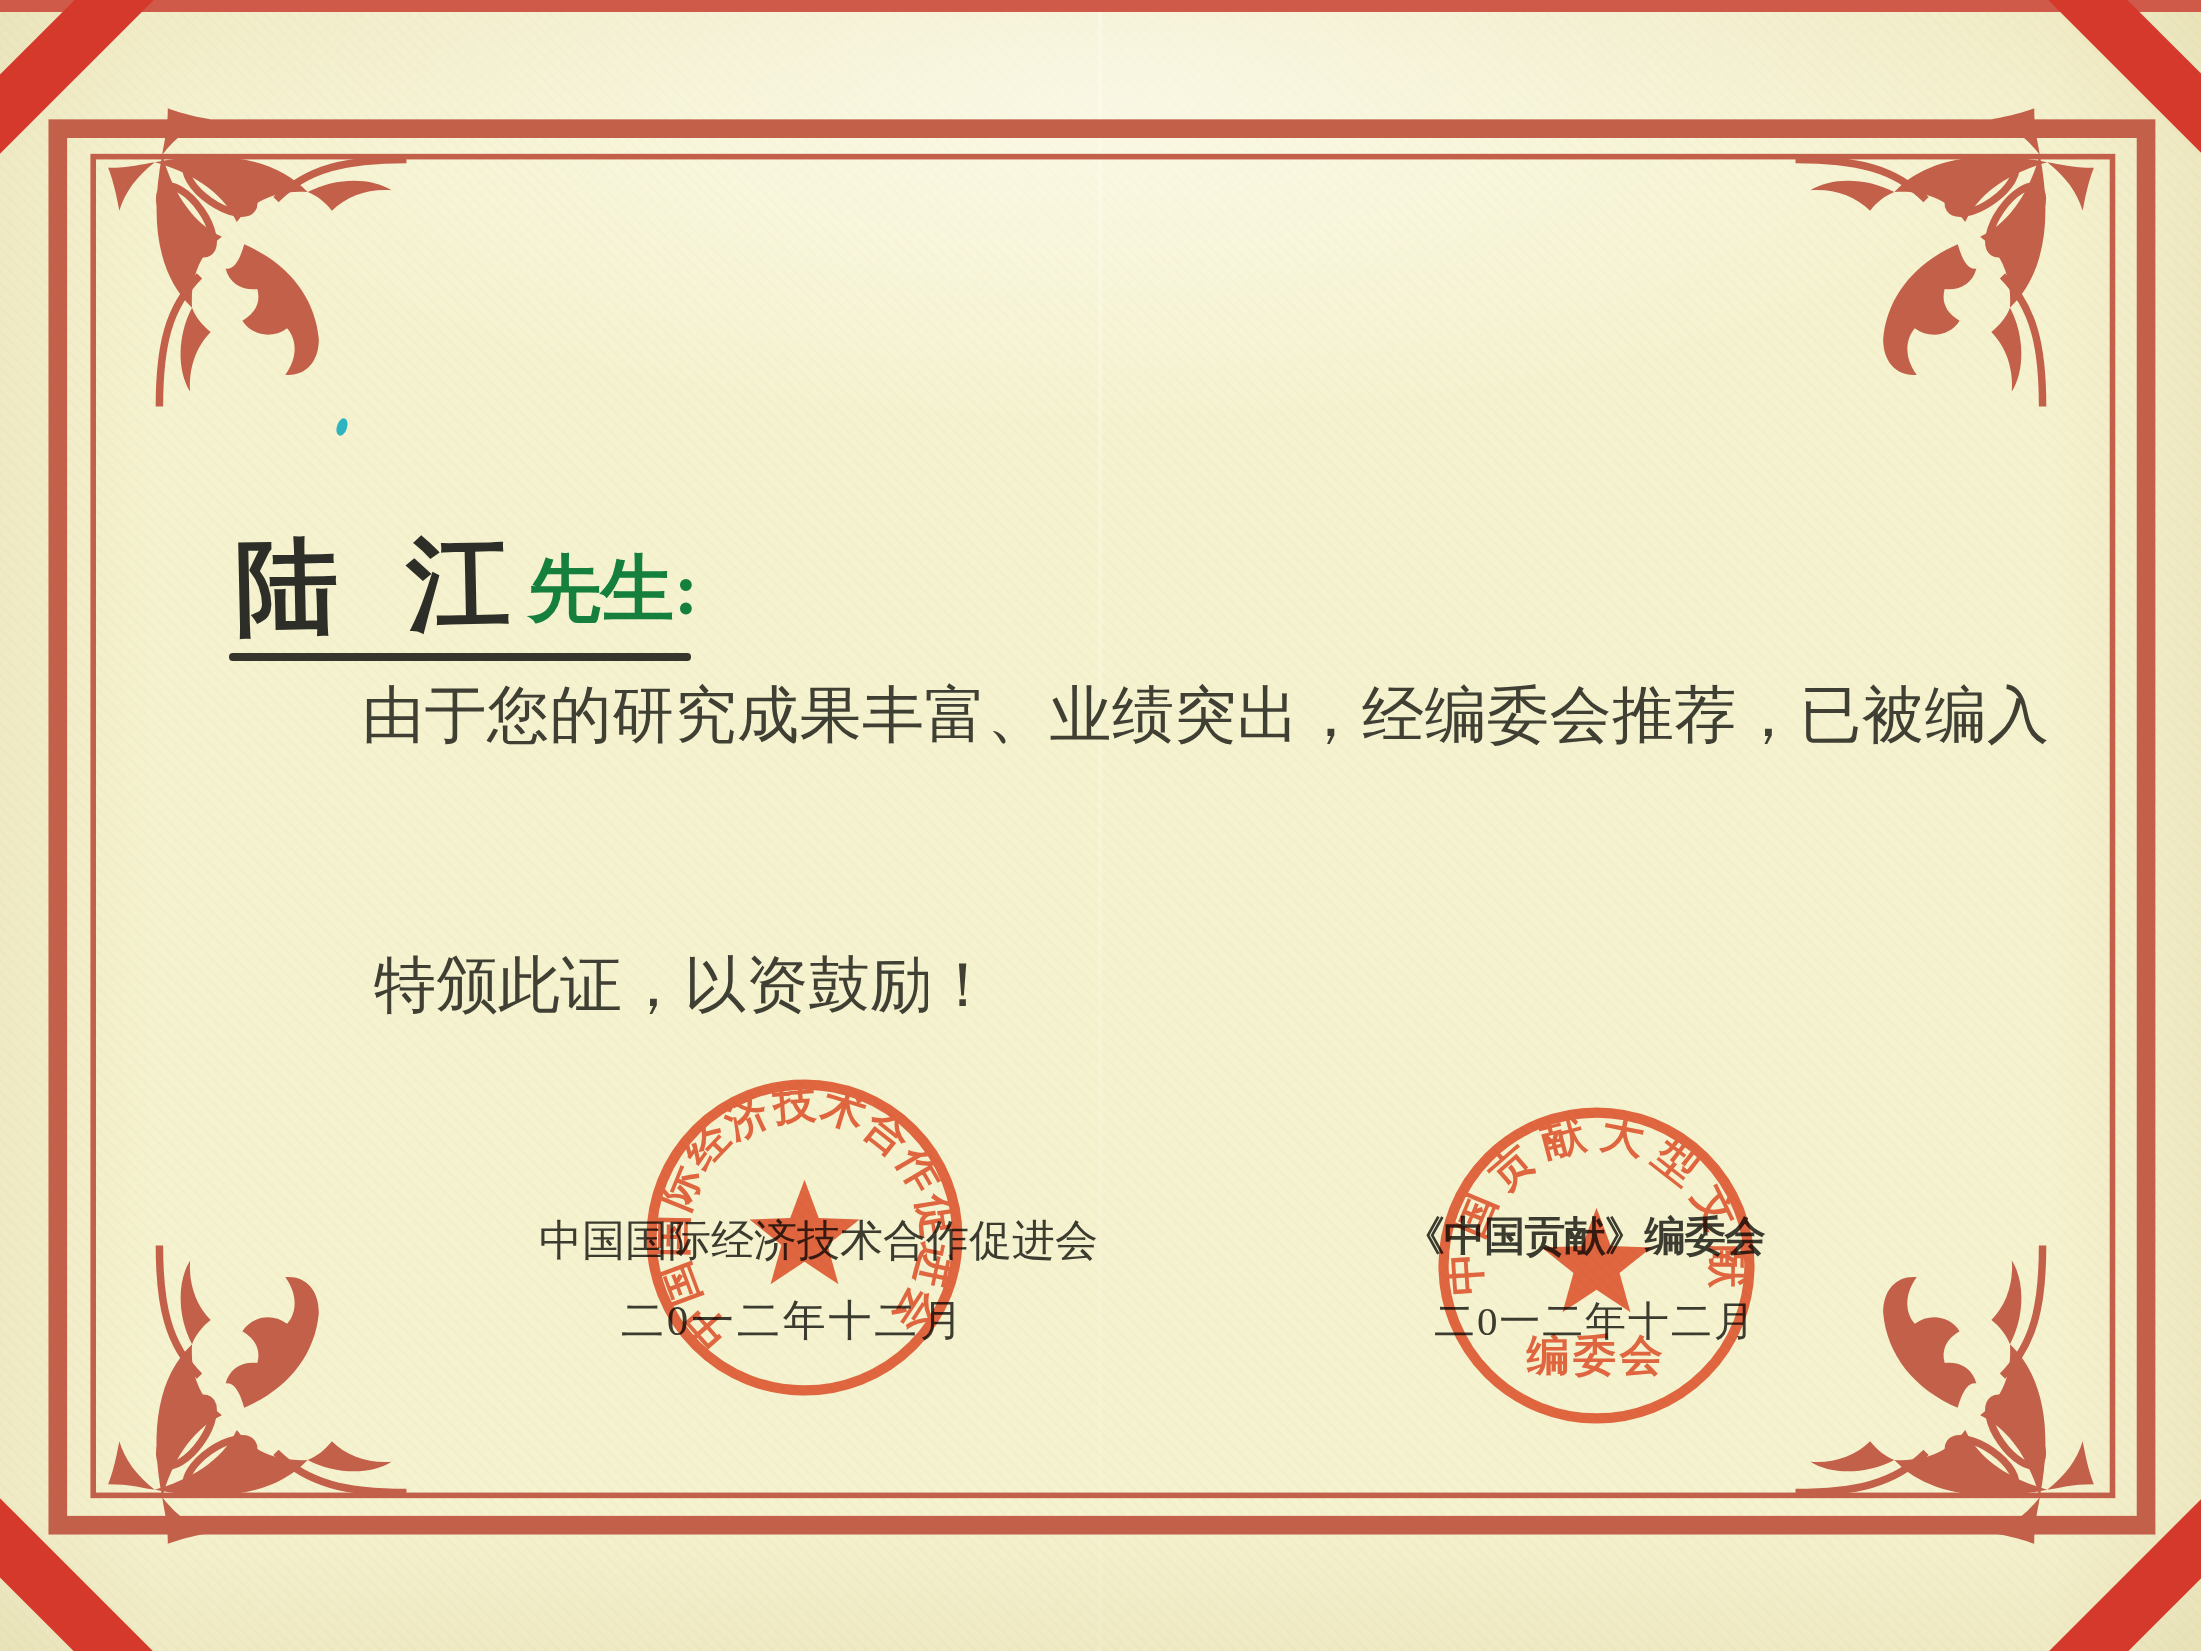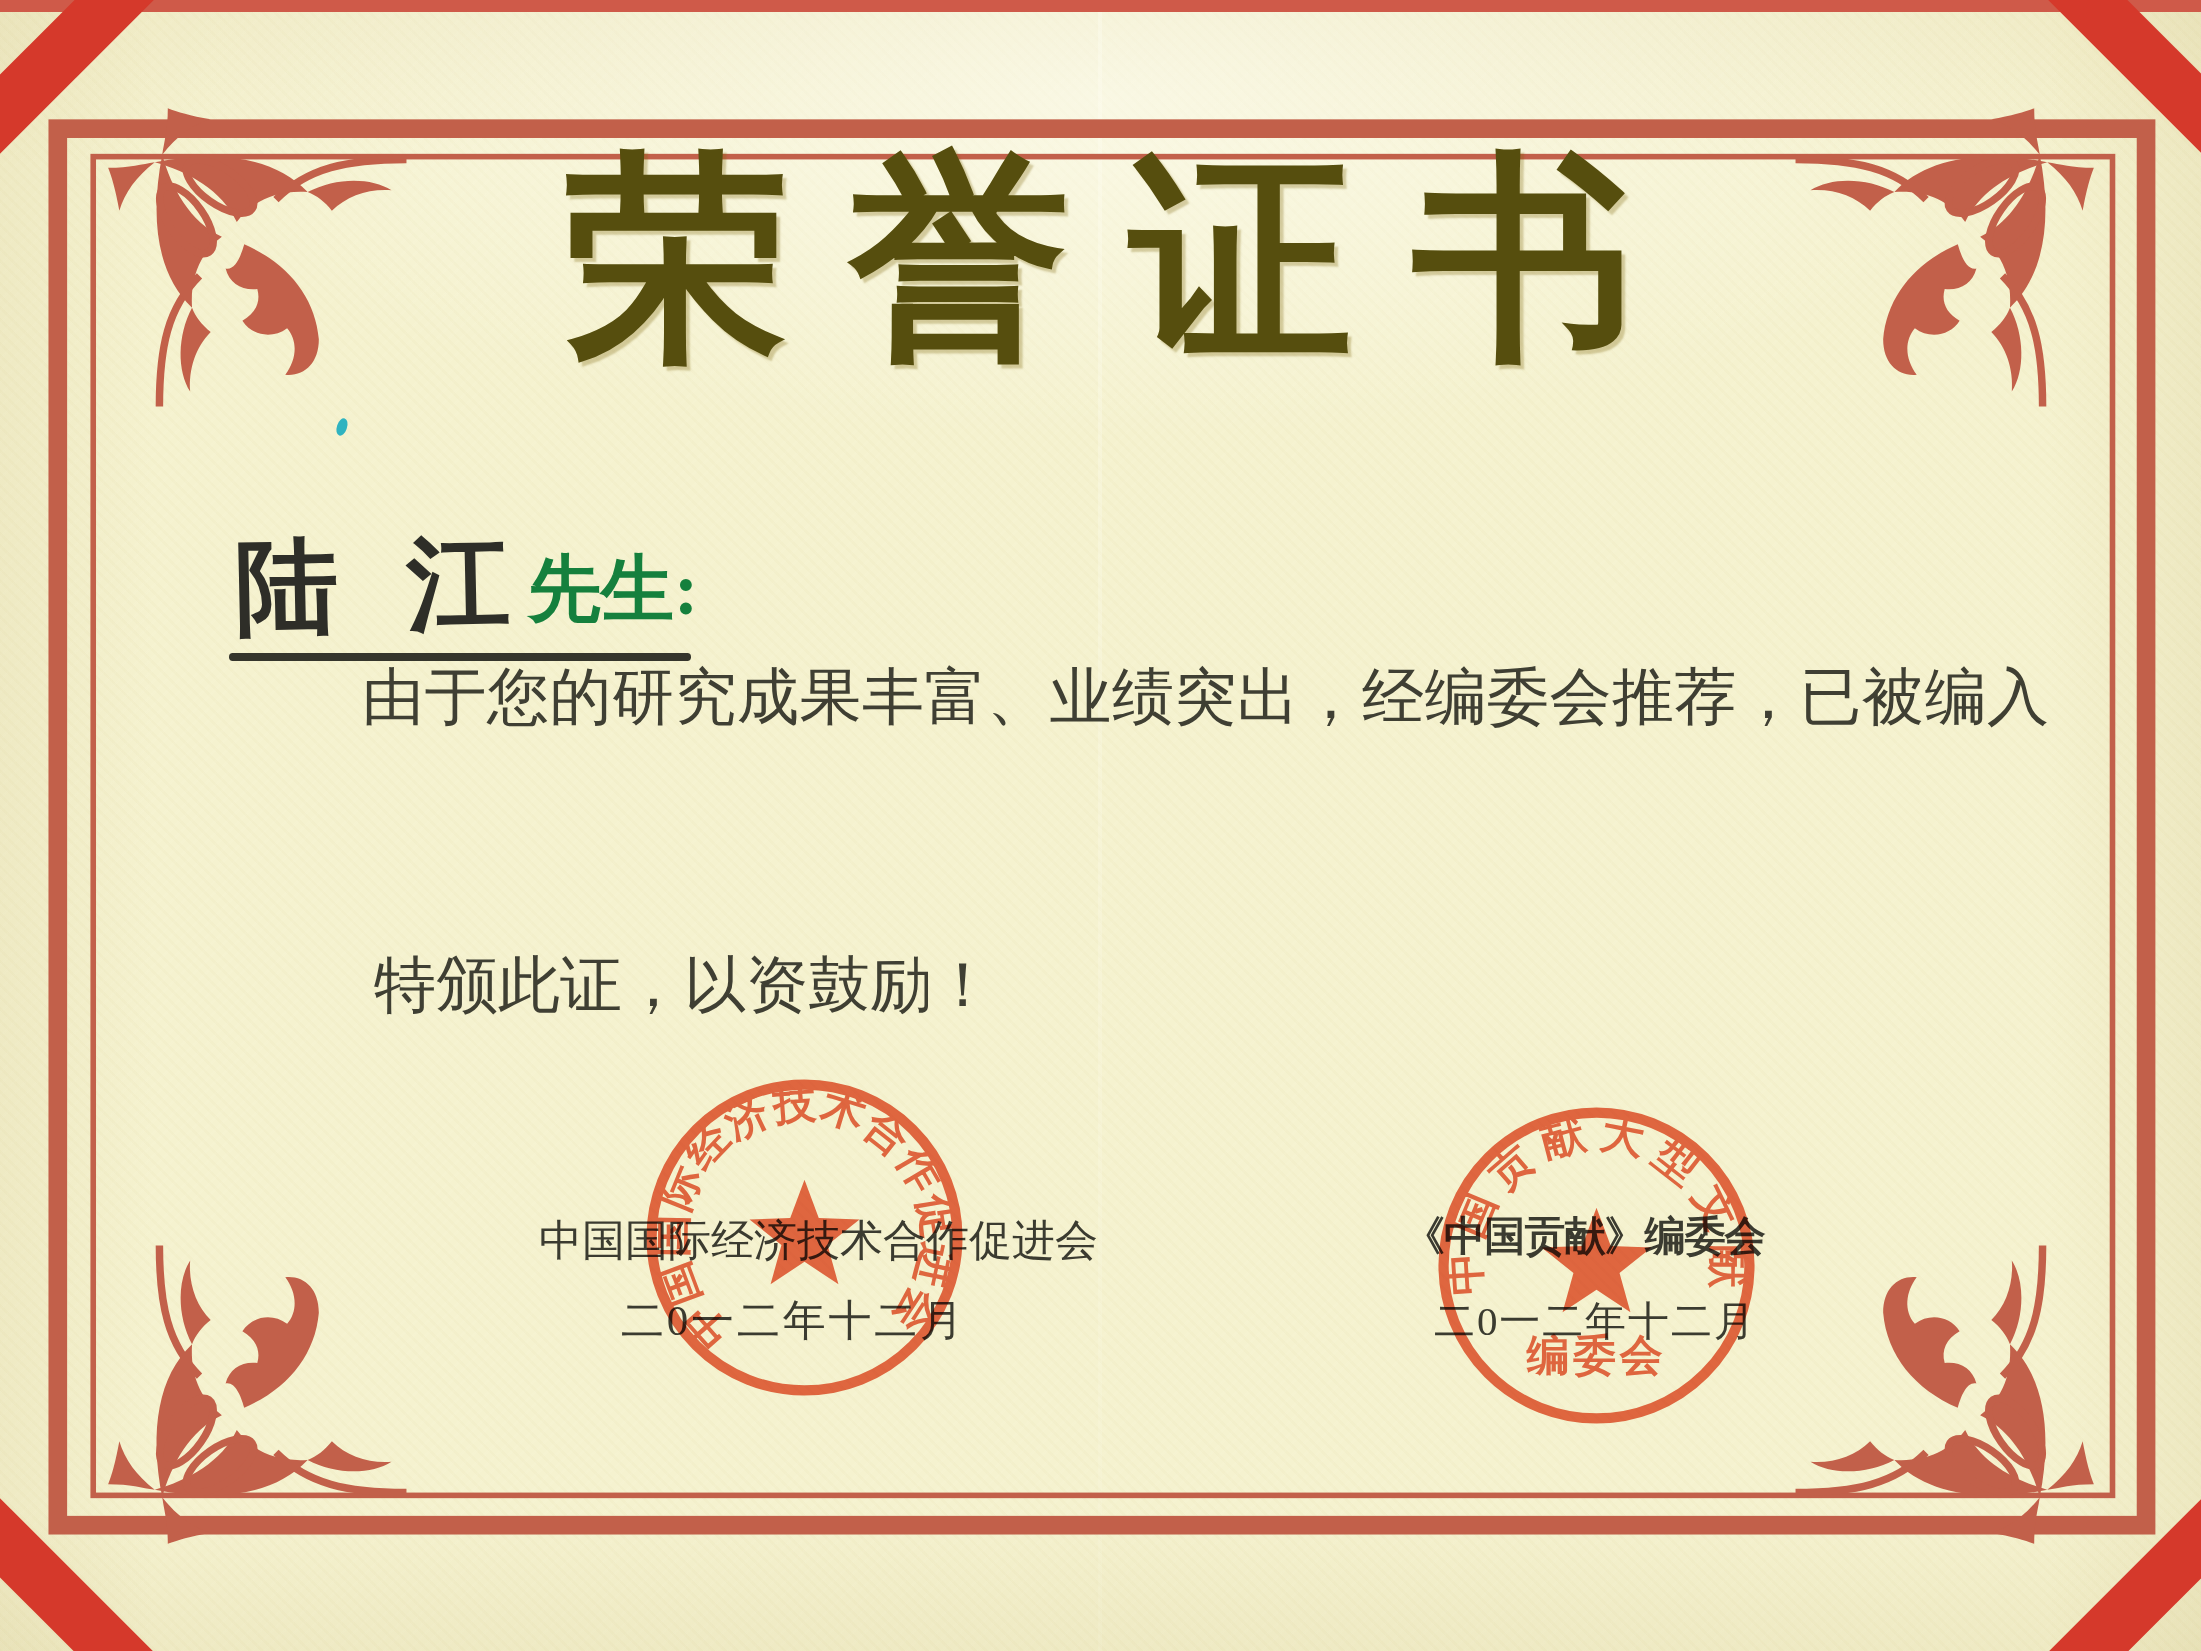--- a/index.html
+++ b/index.html
@@ -20,21 +20,21 @@
   .txt{position:absolute;white-space:nowrap;z-index:6;}
   .title{left:1130px;top:138px;transform:translateX(-50%);
         font-size:222px;font-weight:700;letter-spacing:.27em;line-height:1.1;
         color:#564e0e;text-shadow:3.7px 3.7px 1.9px rgba(125,104,12,.30);}
   .name{left:235px;top:518px;font-size:103px;font-weight:700;color:#2e2e28;
         word-spacing:43px;transform:rotate(-1.2deg);}
   .honorific{left:528px;top:541px;font-size:73px;font-weight:600;color:#15803d;}
   .underline{position:absolute;left:229px;top:653px;width:462px;height:7.5px;
         background:#35352c;border-radius:3.7px;z-index:6;}
   .body-line{font-size:62px;color:#3f3f33;letter-spacing:0.5px;}
-  .l1{left:362px;top:655px;}
+  .l1{left:362px;top:673px;}
   .l2{left:233px;top:779px;}
   .motto{left:362px;top:943px;font-size:62px;color:#3f3f33;margin-left:12px;}
   .org{font-size:43px;color:#3b3b30;}
   .org-left{left:539px;top:1212px;}
   .date-left{left:621px;top:1292px;letter-spacing:2.8px;}
   .org-right{left:1404px;top:1209px;font-size:41px;letter-spacing:-0.9px;font-weight:bold;}
   .date-right{left:1434px;top:1294px;font-size:41px;letter-spacing:1.9px;}
   svg.seal{position:absolute;width:373px;height:373px;z-index:7;
         mix-blend-mode:multiply;opacity:.85;}
   .seal-left{left:618px;top:1051px;}
@@ -69,21 +69,20 @@
       </g>
     </defs>
     <rect x="62" y="138" width="2240" height="1498" fill="none" stroke="#c2604a" stroke-width="20"></rect>
     <rect x="100" y="168" width="2166" height="1436" fill="none" stroke="#c2604a" stroke-width="6"></rect>
     <use href="#orn"></use>
     <use href="#orn" transform="translate(2362,0) scale(-1,1)"></use>
     <use href="#orn" transform="translate(0,1772) scale(1,-1)"></use>
     <use href="#orn" transform="translate(2362,1772) scale(-1,-1)"></use>
   </svg>
 
-  <div class="txt title">荣誉证书</div>
 
   <div class="txt name">陆 江</div>
   <div class="txt honorific">先生:</div>
   <div class="underline"></div>
 
   <div class="txt body-line l1">由于您的研究成果丰富、业绩突出，经编委会推荐，已被编入</div>
   <div class="txt motto">特颁此证，以资鼓励！</div>
 
   <div class="txt org org-left">中国国际经济技术合作促进会</div>
   <div class="txt org date-left">二0一二年十二月</div>

